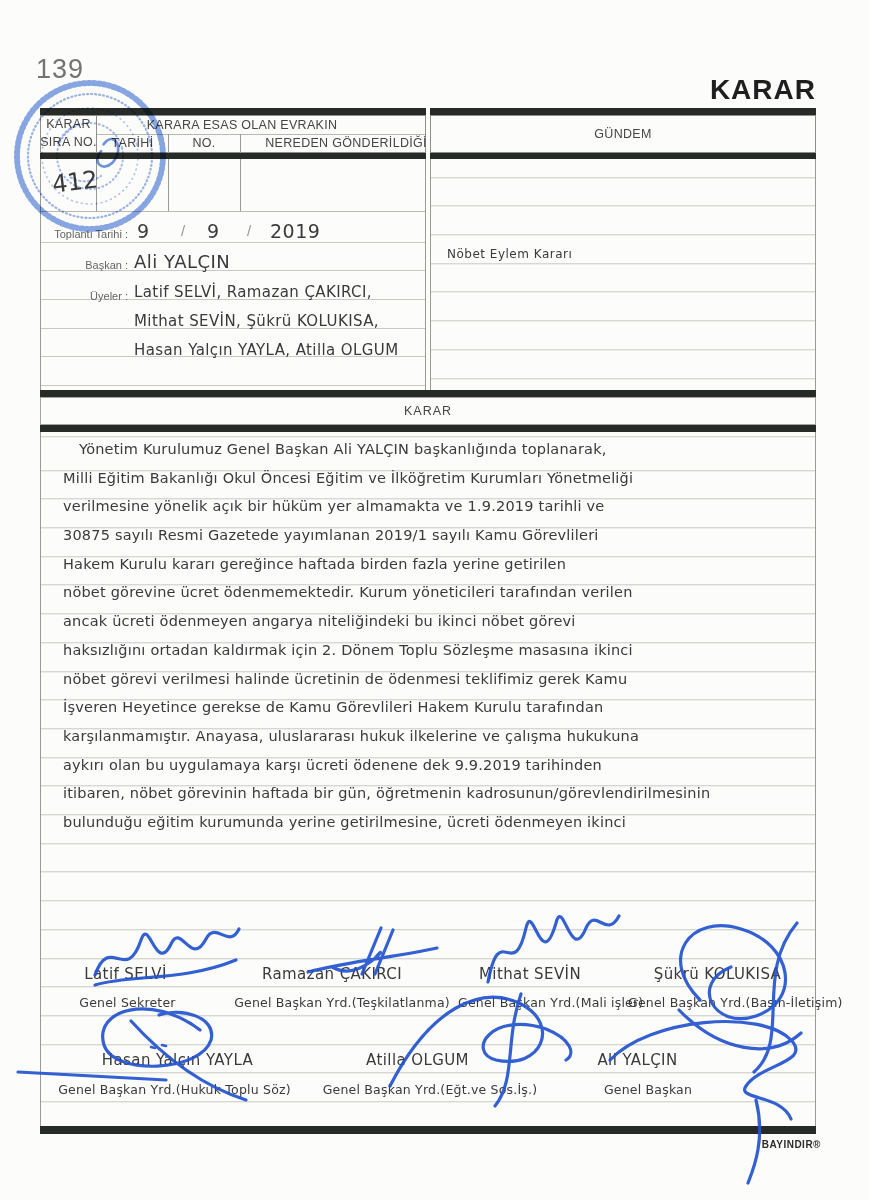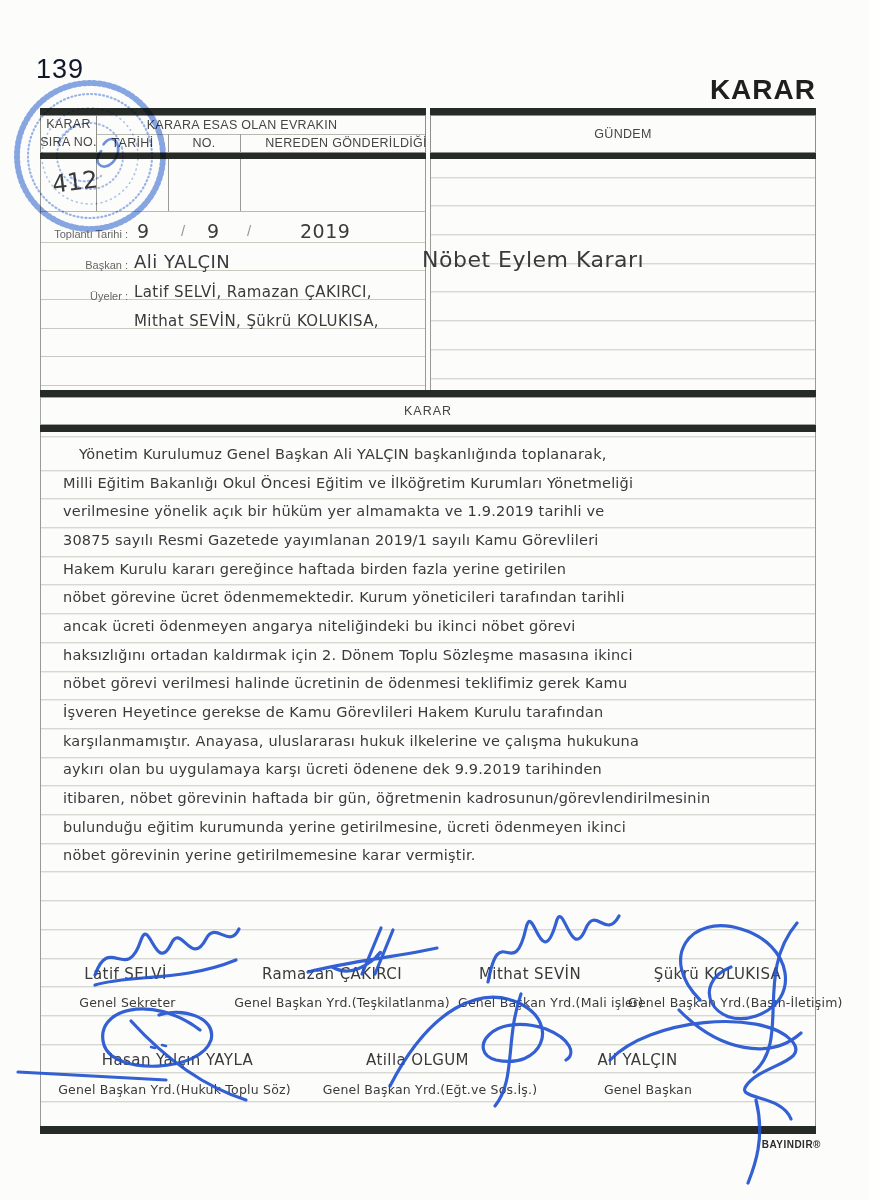--- a/index.html
+++ b/index.html
@@ -12,25 +12,25 @@
   
   .bar { position:absolute; background:#272b28; height:7px; }
   .cellbox { position:absolute; border:1px solid #8f8f8a; background:transparent; box-sizing:border-box; }
   .vline { position:absolute; width:1px; background:#9a9a94; }
   .hline { position:absolute; height:1px; background:#b9b9b2; }
   .rules { position:absolute; background-image:repeating-linear-gradient(to bottom, transparent 0px, transparent 27.7px, #c9c9c2 27.7px, #c9c9c2 28.7px); }
   .print { color:#4c4c4c; }
   .print-small { font-size:11px; color:#666; }
   .hdr { font-size:12.5px; letter-spacing:.3px; color:#454545; text-align:center; }
   .title { font-size:28px; font-weight:bold; letter-spacing:1px; color:#1f1f1f; }
-  .pageno { font-size:27px; color:#0f172a; letter-spacing:1px;text-align:right; }
+  .pageno { font-size:27px; color:#737373; letter-spacing:1px;text-align:right; }
   
   .hand { font-family:"DejaVu Sans", sans-serif; color:#3a3a3c; white-space:nowrap; }
   .hand-lg { font-size:16px; letter-spacing:.5px; }
-  .bodyrow { height:28.7px; display:flex; align-items:center; padding:0 8px 3px 22px; box-sizing:border-box; }
+  .bodyrow { height:28.7px; display:flex; align-items:flex-start; padding:0 8px 3px 22px; box-sizing:border-box; }
   .bodyrow span { font-size:14.5px; letter-spacing:.2px; }
   .signame { font-size:15px; letter-spacing:.4px; text-align:center; position:absolute; height:20px; line-height:20px; }
   .sigtitle { font-size:12.5px; letter-spacing:.2px; text-align:center; position:absolute; height:18px; line-height:18px; }
   .brand { font-size:10px; font-weight:bold; letter-spacing:.5px; color:#2c2c2c; transform:scaleY(1.15); }
   .stamp { mix-blend-mode:multiply; }
   .sig-layer { pointer-events:none; }
 </style>
 </head>
 <body>
 
@@ -71,36 +71,37 @@
   <div class="vline" style="left:425px; top:211px; height:179px;"></div>
 
   <div class="abs print-small" style="left:30px; top:228px; width:98px; text-align:right;">Toplantı Tarihi :</div>
   <div class="abs print-small" style="left:30px; top:259px; width:98px; text-align:right;">Başkan :</div>
   <div class="abs print-small" style="left:30px; top:290px; width:98px; text-align:right;">Üyeler :</div>
 
   <div class="abs hand hand-lg" style="left:137px; top:220px; font-size:19px;">9</div>
   <div class="abs print" style="left:181px; top:222px; font-size:15px; color:#9a9a94;">/</div>
   <div class="abs hand hand-lg" style="left:207px; top:220px; font-size:19px;">9</div>
   <div class="abs print" style="left:247px; top:222px; font-size:15px; color:#9a9a94;">/</div>
-  <div class="abs hand hand-lg" style="left:270px; top:220px; font-size:19px;margin-left:30px;">2019</div>
+  <div class="abs hand hand-lg" style="left:270px; top:220px; font-size:19px;">2019</div>
 
   <div class="abs hand hand-lg" style="left:134px; top:251px; font-size:18px;">Ali YALÇIN</div>
   <div class="abs hand" style="left:134px; top:283px; font-size:15px; letter-spacing:.4px;">Latif SELVİ, Ramazan ÇAKIRCI,</div>
   <div class="abs hand" style="left:134px; top:312px; font-size:15px; letter-spacing:.4px;">Mithat SEVİN, Şükrü KOLUKISA,</div>
+  <div class="abs hand" style="left:134px; top:341px; font-size:15px; letter-spacing:.4px;">Hasan Yalçın YAYLA, Atilla OLGUM</div>
 
   <div class="bar" style="left:430px; top:108px; width:386px;"></div>
   <div class="cellbox" style="left:430px; top:115px; width:386px; height:38px;"></div>
   <div class="abs hdr" style="left:430px; top:127px; width:386px;">GÜNDEM</div>
   <div class="bar" style="left:430px; top:153px; width:386px; height:6px;"></div>
 
   <div class="rules" style="left:431px; top:159px; width:384px; height:231px; background-position-y:-9.7px;"></div>
   <div class="vline" style="left:430px; top:159px; height:231px;"></div>
   <div class="vline" style="left:815px; top:159px; height:231px;"></div>
 
-  <div class="abs hand hand-lg" style="left:422px; top:247px; font-size:22px;">Nöbet Eylem Kararı</div>
+  <div class="abs hand hand-lg" style="left:447px; top:247px; font-size:12px;">Nöbet Eylem Kararı</div>
 
   <div class="bar" style="left:40px; top:390px; width:776px;"></div>
   <div class="cellbox" style="left:40px; top:397px; width:776px; height:28px; border-color:#a5a5a0;"></div>
   <div class="abs hdr" style="left:40px; top:404px; width:776px; letter-spacing:1px;">KARAR</div>
   <div class="bar" style="left:40px; top:425px; width:776px;"></div>
 
   <div class="rules" style="left:41px; top:432px; width:774px; height:694px; background-position-y:10.3px;"></div>
   <div class="vline" style="left:40px; top:432px; height:694px;"></div>
   <div class="vline" style="left:815px; top:432px; height:694px;"></div>
 
@@ -114,21 +115,21 @@
     <div class="bodyrow">
         <span>verilmesine yönelik açık bir hüküm yer almamakta ve 1.9.2019 tarihli ve</span>
       </div>
     <div class="bodyrow">
         <span>30875 sayılı Resmi Gazetede yayımlanan 2019/1 sayılı Kamu Görevlileri</span>
       </div>
     <div class="bodyrow">
         <span>Hakem Kurulu kararı gereğince haftada birden fazla yerine getirilen</span>
       </div>
     <div class="bodyrow">
-        <span>nöbet görevine ücret ödenmemektedir. Kurum yöneticileri tarafından tarihli</span>
+        <span>nöbet görevine ücret ödenmemektedir. Kurum yöneticileri tarafından verilen</span>
       </div>
     <div class="bodyrow">
         <span>ancak ücreti ödenmeyen angarya niteliğindeki bu ikinci nöbet görevi</span>
       </div>
     <div class="bodyrow">
         <span>haksızlığını ortadan kaldırmak için 2. Dönem Toplu Sözleşme masasına ikinci</span>
       </div>
     <div class="bodyrow">
         <span>nöbet görevi verilmesi halinde ücretinin de ödenmesi teklifimiz gerek Kamu</span>
       </div>
@@ -139,23 +140,20 @@
         <span>karşılanmamıştır. Anayasa, uluslararası hukuk ilkelerine ve çalışma hukukuna</span>
       </div>
     <div class="bodyrow">
         <span>aykırı olan bu uygulamaya karşı ücreti ödenene dek 9.9.2019 tarihinden</span>
       </div>
     <div class="bodyrow">
         <span>itibaren, nöbet görevinin haftada bir gün, öğretmenin kadrosunun/görevlendirilmesinin</span>
       </div>
     <div class="bodyrow">
         <span>bulunduğu eğitim kurumunda yerine getirilmesine, ücreti ödenmeyen ikinci</span>
-      </div>
-    <div class="bodyrow">
-        <span>nöbet görevinin yerine getirilmemesine karar vermiştir.</span>
       </div>
   </div>
 
   <div class="signame hand" style="left:58px;  top:964px; width:135px;">Latif SELVİ</div>
   <div class="signame hand" style="left:252px; top:964px; width:160px;">Ramazan ÇAKIRCI</div>
   <div class="signame hand" style="left:465px; top:964px; width:130px;">Mithat SEVİN</div>
   <div class="signame hand" style="left:640px; top:964px; width:155px;">Şükrü KOLUKISA</div>
 
   <div class="sigtitle hand" style="left:55px;  top:994px; width:145px;">Genel Sekreter</div>
   <div class="sigtitle hand" style="left:222px; top:994px; width:240px;">Genel Başkan Yrd.(Teşkilatlanma)</div>

